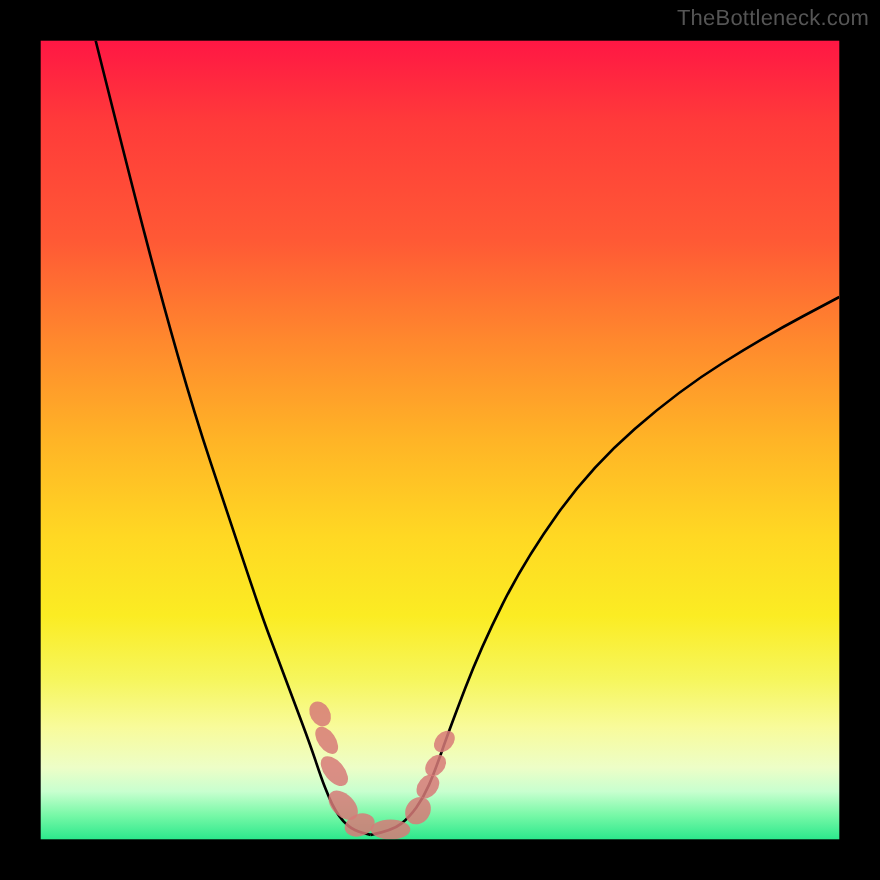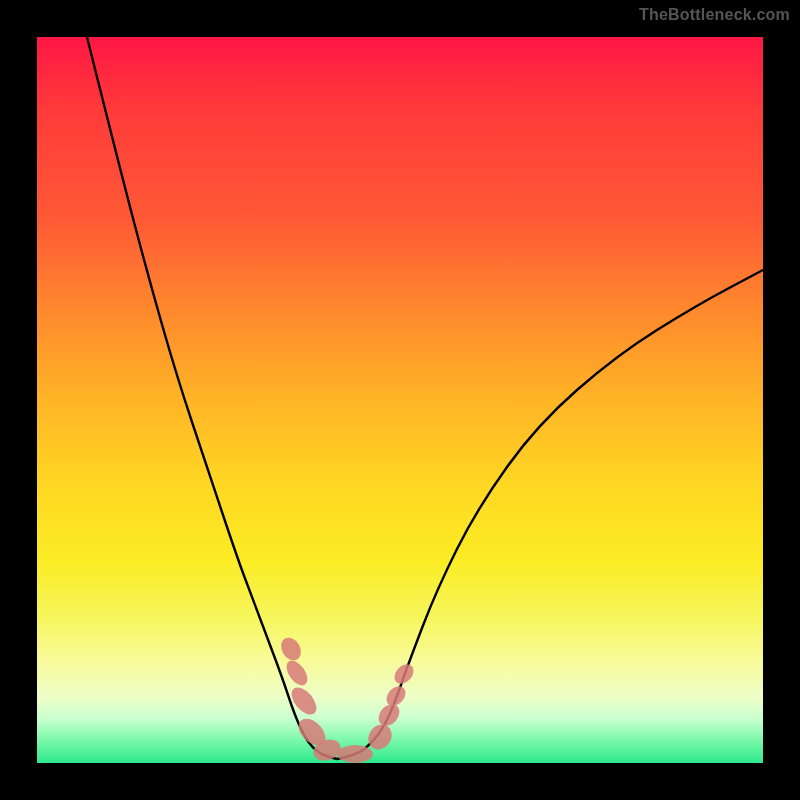--- a/index.html
+++ b/index.html
@@ -41,22 +41,22 @@
       #c8ffcf 94%,
       #77f8a7 97%,
       #2ce88c 100%
     );
   }
   .watermark {
     position: absolute;
     top: 6px;
     right: 10px;
     color: #555;
-    font-size: 16px;
-    font-weight: 700;
+    font-size: 20px;
+    font-weight: 400;
     letter-spacing: 0.2px;
     user-select: none;
   }
   svg.curve {
     position: absolute;
     top: 0;
     left: 0;
   }
   .marker {
     fill: #d77a78;

